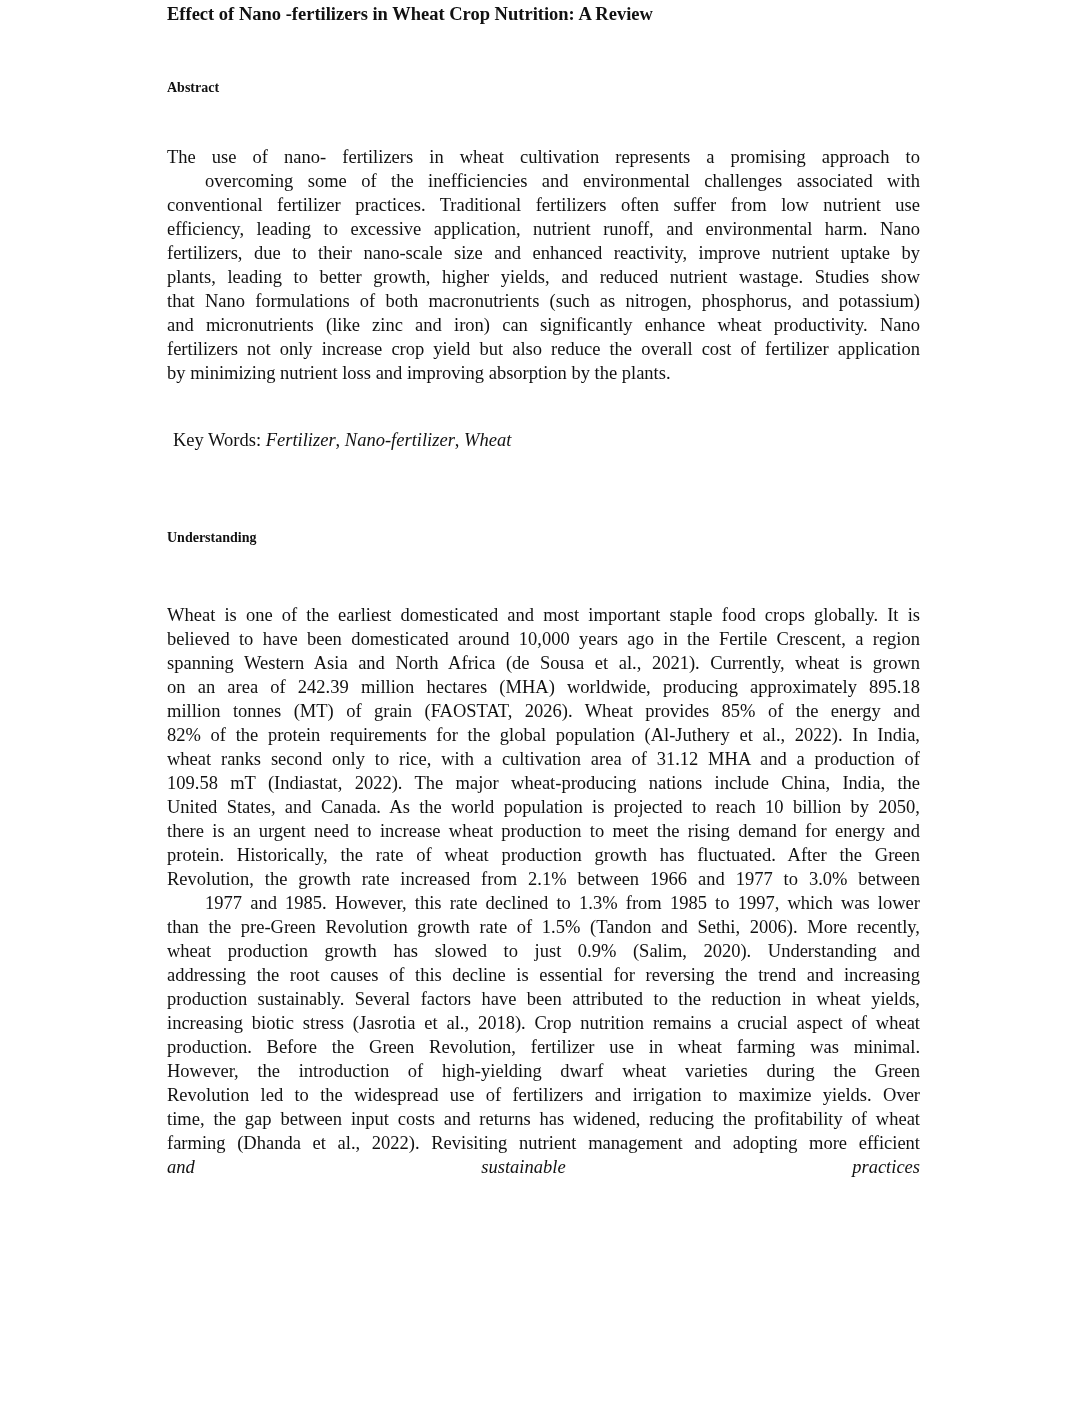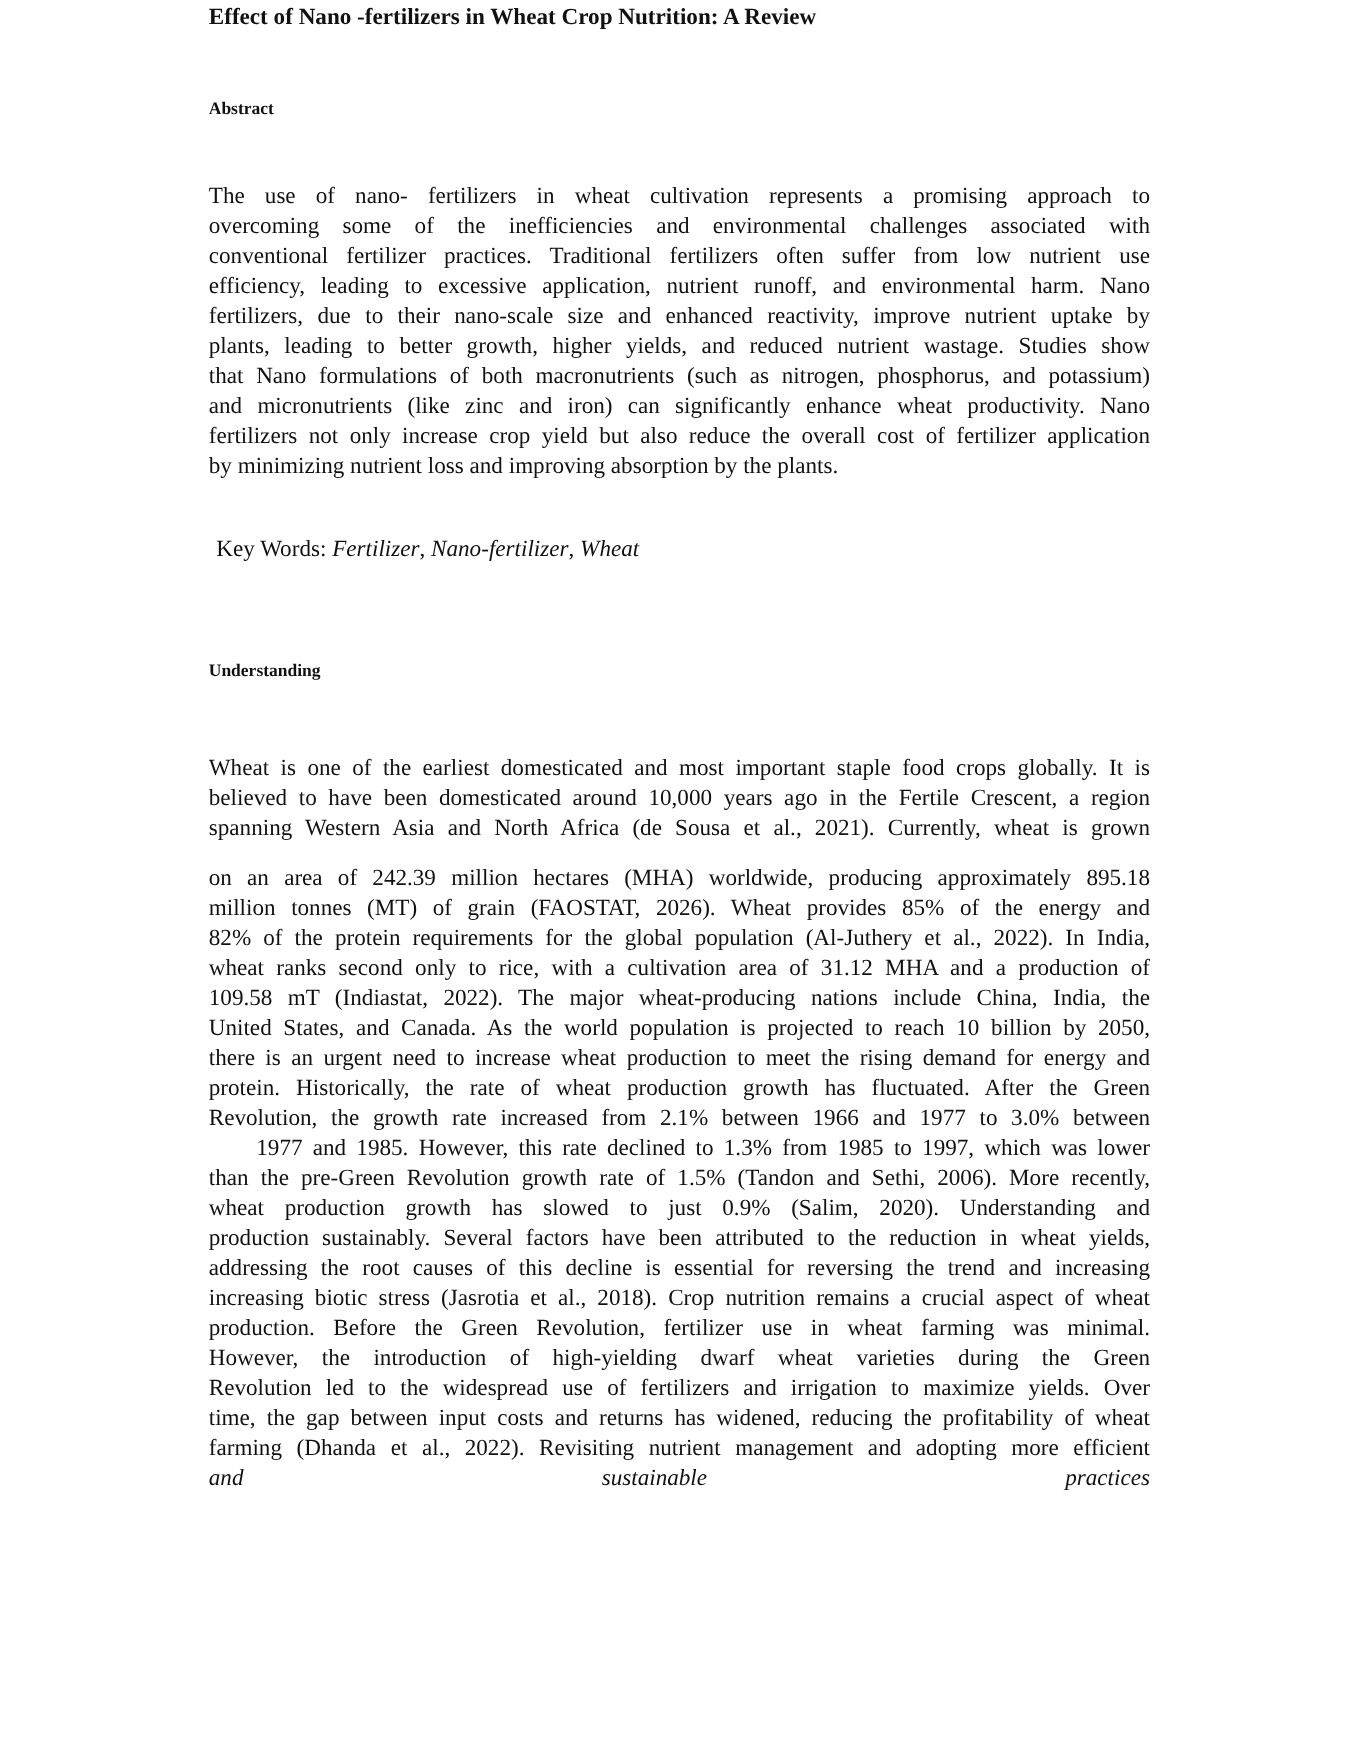--- a/index.html
+++ b/index.html
@@ -18,53 +18,53 @@
 <body>
 
 <div class="page">
 
   <div class="title">Effect of Nano -fertilizers in Wheat Crop Nutrition: A Review</div>
 
   <div class="heading" style="top:80px;">Abstract</div>
 
   <div class="para" style="top:145px;">
     <span class="line" style="white-space: normal; overflow: hidden;">The use of nano- fertilizers in wheat cultivation represents a promising approach to</span>
-    <span class="line" style="white-space: normal; overflow: hidden;">overcoming some of the inefficiencies and environmental challenges associated with</span>
+    <span class="line" style="white-space: normal; overflow: hidden; margin-left: 38px;">overcoming some of the inefficiencies and environmental challenges associated with</span>
     <span class="line" style="white-space: normal; overflow: hidden;">conventional fertilizer practices. Traditional fertilizers often suffer from low nutrient use</span>
     <span class="line" style="white-space: normal; overflow: hidden;">efficiency, leading to excessive application, nutrient runoff, and environmental harm. Nano</span>
     <span class="line" style="white-space: normal; overflow: hidden;">fertilizers, due to their nano-scale size and enhanced reactivity, improve nutrient uptake by</span>
     <span class="line" style="white-space: normal; overflow: hidden;">plants, leading to better growth, higher yields, and reduced nutrient wastage. Studies show</span>
     <span class="line" style="white-space: normal; overflow: hidden;">that Nano formulations of both macronutrients (such as nitrogen, phosphorus, and potassium)</span>
     <span class="line" style="white-space: normal; overflow: hidden;">and micronutrients (like zinc and iron) can significantly enhance wheat productivity. Nano</span>
     <span class="line" style="white-space: normal; overflow: hidden;">fertilizers not only increase crop yield but also reduce the overall cost of fertilizer application</span>
     <span class="line last" style="white-space: normal; overflow: hidden;">by minimizing nutrient loss and improving absorption by the plants.</span>
   </div>
 
   <div class="keywords"><span>Key Words: </span><i>Fertilizer</i><span>, </span><i>Nano-fertilizer</i><span>, </span><i>Wheat</i></div>
 
   <div class="heading" style="top:530px;">Understanding</div>
 
   <div class="para" style="top:603px;">
     <span class="line" style="white-space: normal; overflow: hidden;">Wheat is one of the earliest domesticated and most important staple food crops globally. It is</span>
     <span class="line" style="white-space: normal; overflow: hidden;">believed to have been domesticated around 10,000 years ago in the Fertile Crescent, a region</span>
     <span class="line" style="white-space: normal; overflow: hidden;">spanning Western Asia and North Africa (de Sousa et al., 2021). Currently, wheat is grown</span>
-    <span class="line" style="white-space: normal; overflow: hidden; margin-top: 16px;">on an area of 242.39 million hectares (MHA) worldwide, producing approximately 895.18</span>
+    <span class="line" style="white-space: normal; overflow: hidden;">on an area of 242.39 million hectares (MHA) worldwide, producing approximately 895.18</span>
     <span class="line" style="white-space: normal; overflow: hidden;">million tonnes (MT) of grain (FAOSTAT, 2026). Wheat provides 85% of the energy and</span>
     <span class="line" style="white-space: normal; overflow: hidden;">82% of the protein requirements for the global population (Al-Juthery et al., 2022). In India,</span>
     <span class="line" style="white-space: normal; overflow: hidden;">wheat ranks second only to rice, with a cultivation area of 31.12 MHA and a production of</span>
     <span class="line" style="white-space: normal; overflow: hidden;">109.58 mT (Indiastat, 2022). The major wheat-producing nations include China, India, the</span>
     <span class="line" style="white-space: normal; overflow: hidden;">United States, and Canada. As the world population is projected to reach 10 billion by 2050,</span>
     <span class="line" style="white-space: normal; overflow: hidden;">there is an urgent need to increase wheat production to meet the rising demand for energy and</span>
     <span class="line" style="white-space: normal; overflow: hidden;">protein. Historically, the rate of wheat production growth has fluctuated. After the Green</span>
     <span class="line" style="white-space: normal; overflow: hidden;">Revolution, the growth rate increased from 2.1% between 1966 and 1977 to 3.0% between</span>
     <span class="line" style="white-space: normal; overflow: hidden; margin-left: 38px;">1977 and 1985. However, this rate declined to 1.3% from 1985 to 1997, which was lower</span>
     <span class="line" style="white-space: normal; overflow: hidden;">than the pre-Green Revolution growth rate of 1.5% (Tandon and Sethi, 2006). More recently,</span>
     <span class="line" style="white-space: normal; overflow: hidden;">wheat production growth has slowed to just 0.9% (Salim, 2020). Understanding and</span>
+    <span class="line" style="white-space: normal; overflow: hidden;">addressing the root causes of this decline is essential for reversing the trend and increasing</span>
     <span class="line" style="white-space: normal; overflow: hidden;">production sustainably. Several factors have been attributed to the reduction in wheat yields,</span>
-    <span class="line" style="white-space: normal; overflow: hidden;">addressing the root causes of this decline is essential for reversing the trend and increasing</span>
     <span class="line" style="white-space: normal; overflow: hidden;">increasing biotic stress (Jasrotia et al., 2018). Crop nutrition remains a crucial aspect of wheat</span>
     <span class="line" style="white-space: normal; overflow: hidden;">production. Before the Green Revolution, fertilizer use in wheat farming was minimal.</span>
     <span class="line" style="white-space: normal; overflow: hidden;">However, the introduction of high-yielding dwarf wheat varieties during the Green</span>
     <span class="line" style="white-space: normal; overflow: hidden;">Revolution led to the widespread use of fertilizers and irrigation to maximize yields. Over</span>
     <span class="line" style="white-space: normal; overflow: hidden;">time, the gap between input costs and returns has widened, reducing the profitability of wheat</span>
     <span class="line" style="white-space: normal; overflow: hidden;">farming (Dhanda et al., 2022). Revisiting nutrient management and adopting more efficient</span>
     <span class="line" style="white-space: normal; overflow: hidden; font-style: italic;">and sustainable practices</span>
   </div>
 
 </div>

